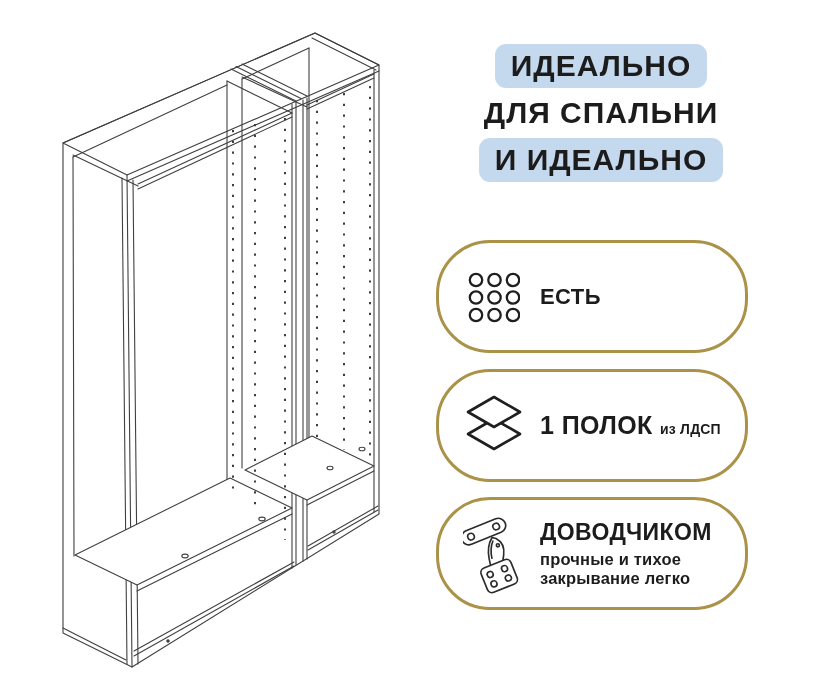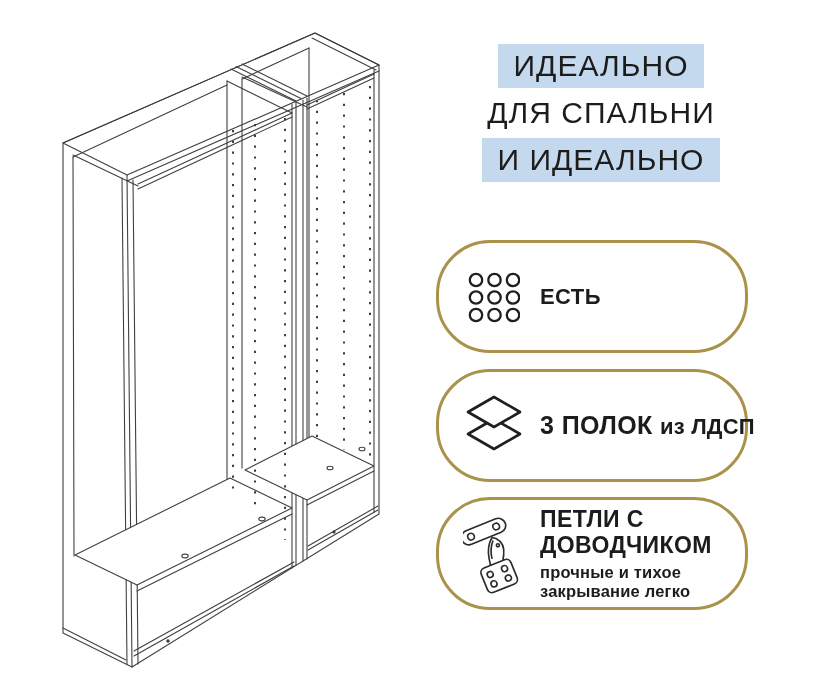--- a/index.html
+++ b/index.html
@@ -9,39 +9,39 @@
   }
   
   .wardrobe{position:absolute;left:0;top:0;width:440px;height:700px}
 
   
   .headline{
     position:absolute;left:432px;top:44px;width:338px;
     display:flex;flex-direction:column;align-items:center;gap:7px;
   }
   .headline .line{
-    font-weight:400;font-size:30px;line-height:1;letter-spacing:1px;
-    padding:7px 16px;white-space:nowrap;
+    font-weight:700;font-size:30px;line-height:1;letter-spacing:1px;
+    padding:7px 16px;white-space:nowrap;border-radius:11px;
   }
   .headline .line.plain{padding:3px 2px}
   .headline .hl{background:#c5d9ee}
 
   
   .badge{
     position:absolute;left:436px;width:312px;height:113px;box-sizing:border-box;
     border:3.3px solid #ab9249;border-radius:54px;background:#fff;
     display:flex;align-items:center;padding-left:24px;
   }
   .b1{top:240px}.b2{top:369px}.b3{top:497px}
   .badge-icon{width:62px;flex:0 0 62px;display:flex;justify-content:center;align-items:center}
   .badge-text{margin-left:15px;min-width:0}
   .title{font-weight:700;font-size:22px;line-height:1.16;letter-spacing:.4px;white-space:nowrap}
   .b2 .title{font-size:25px}
   .b3 .title{font-size:23px}
-  .title .suffix{font-size:22px;letter-spacing:.2px}
+  .title .suffix{font-size:14px;letter-spacing:.2px}
   .sub{font-weight:600;font-size:16.5px;line-height:1.17;letter-spacing:.2px;margin-top:4px;white-space:nowrap}
 </style>
 </head>
 <body>
 
 <svg class="wardrobe" viewBox="0 0 440 700" aria-hidden="true">
   <g stroke="#404040" stroke-width="1.1" fill="none" stroke-linejoin="round" stroke-linecap="round">
 
     <path d="M63,143 L315,33 L379,65 L379,514 L132,667 L63,633 Z" fill="#ffffff"></path>
 
@@ -138,21 +138,21 @@
 <div class="badge b2">
   <div class="badge-icon">
     <svg width="56" height="62" viewBox="0 0 56 62">
       <g fill="#ffffff" stroke="#1f1f1f" stroke-width="2.6" stroke-linejoin="round">
         <path d="M28,24 L54,39 L28,54 L2,39 Z"></path>
         <path d="M28,2 L54,17 L28,32 L2,17 Z"></path>
       </g>
     </svg>
   </div>
   <div class="badge-text">
-    <div class="title"><span>3 ПОЛОК</span>&nbsp;<span class="suffix">из ЛДСП</span></div>
+    <div class="title"><span>1 ПОЛОК</span>&nbsp;<span class="suffix">из ЛДСП</span></div>
   </div>
 </div>
 
 <div class="badge b3">
   <div class="badge-icon">
     <svg width="64" height="80" viewBox="0 0 64 80">
       <g fill="#ffffff" stroke="#2b2b2b" stroke-width="1.7" stroke-linejoin="round">
 
         <g transform="rotate(-22 22 16)">
           <rect x="-3" y="9" width="48" height="15" rx="7.5"></rect>
@@ -168,20 +168,19 @@
           <rect x="21" y="49" width="33" height="27" rx="5"></rect>
           <circle cx="29.5" cy="57.5" r="3.1"></circle>
           <circle cx="45.5" cy="57.5" r="3.1"></circle>
           <circle cx="29.5" cy="68" r="3.1"></circle>
           <circle cx="45.5" cy="68" r="3.1"></circle>
         </g>
       </g>
     </svg>
   </div>
   <div class="badge-text">
-    <div class="title">ПЕТЛИ С</div>
     <div class="title">ДОВОДЧИКОМ</div>
     <div class="sub">
       <div>прочные и тихое</div>
       <div>закрывание легко</div>
     </div>
   </div>
 </div>
 
 </body></html>

